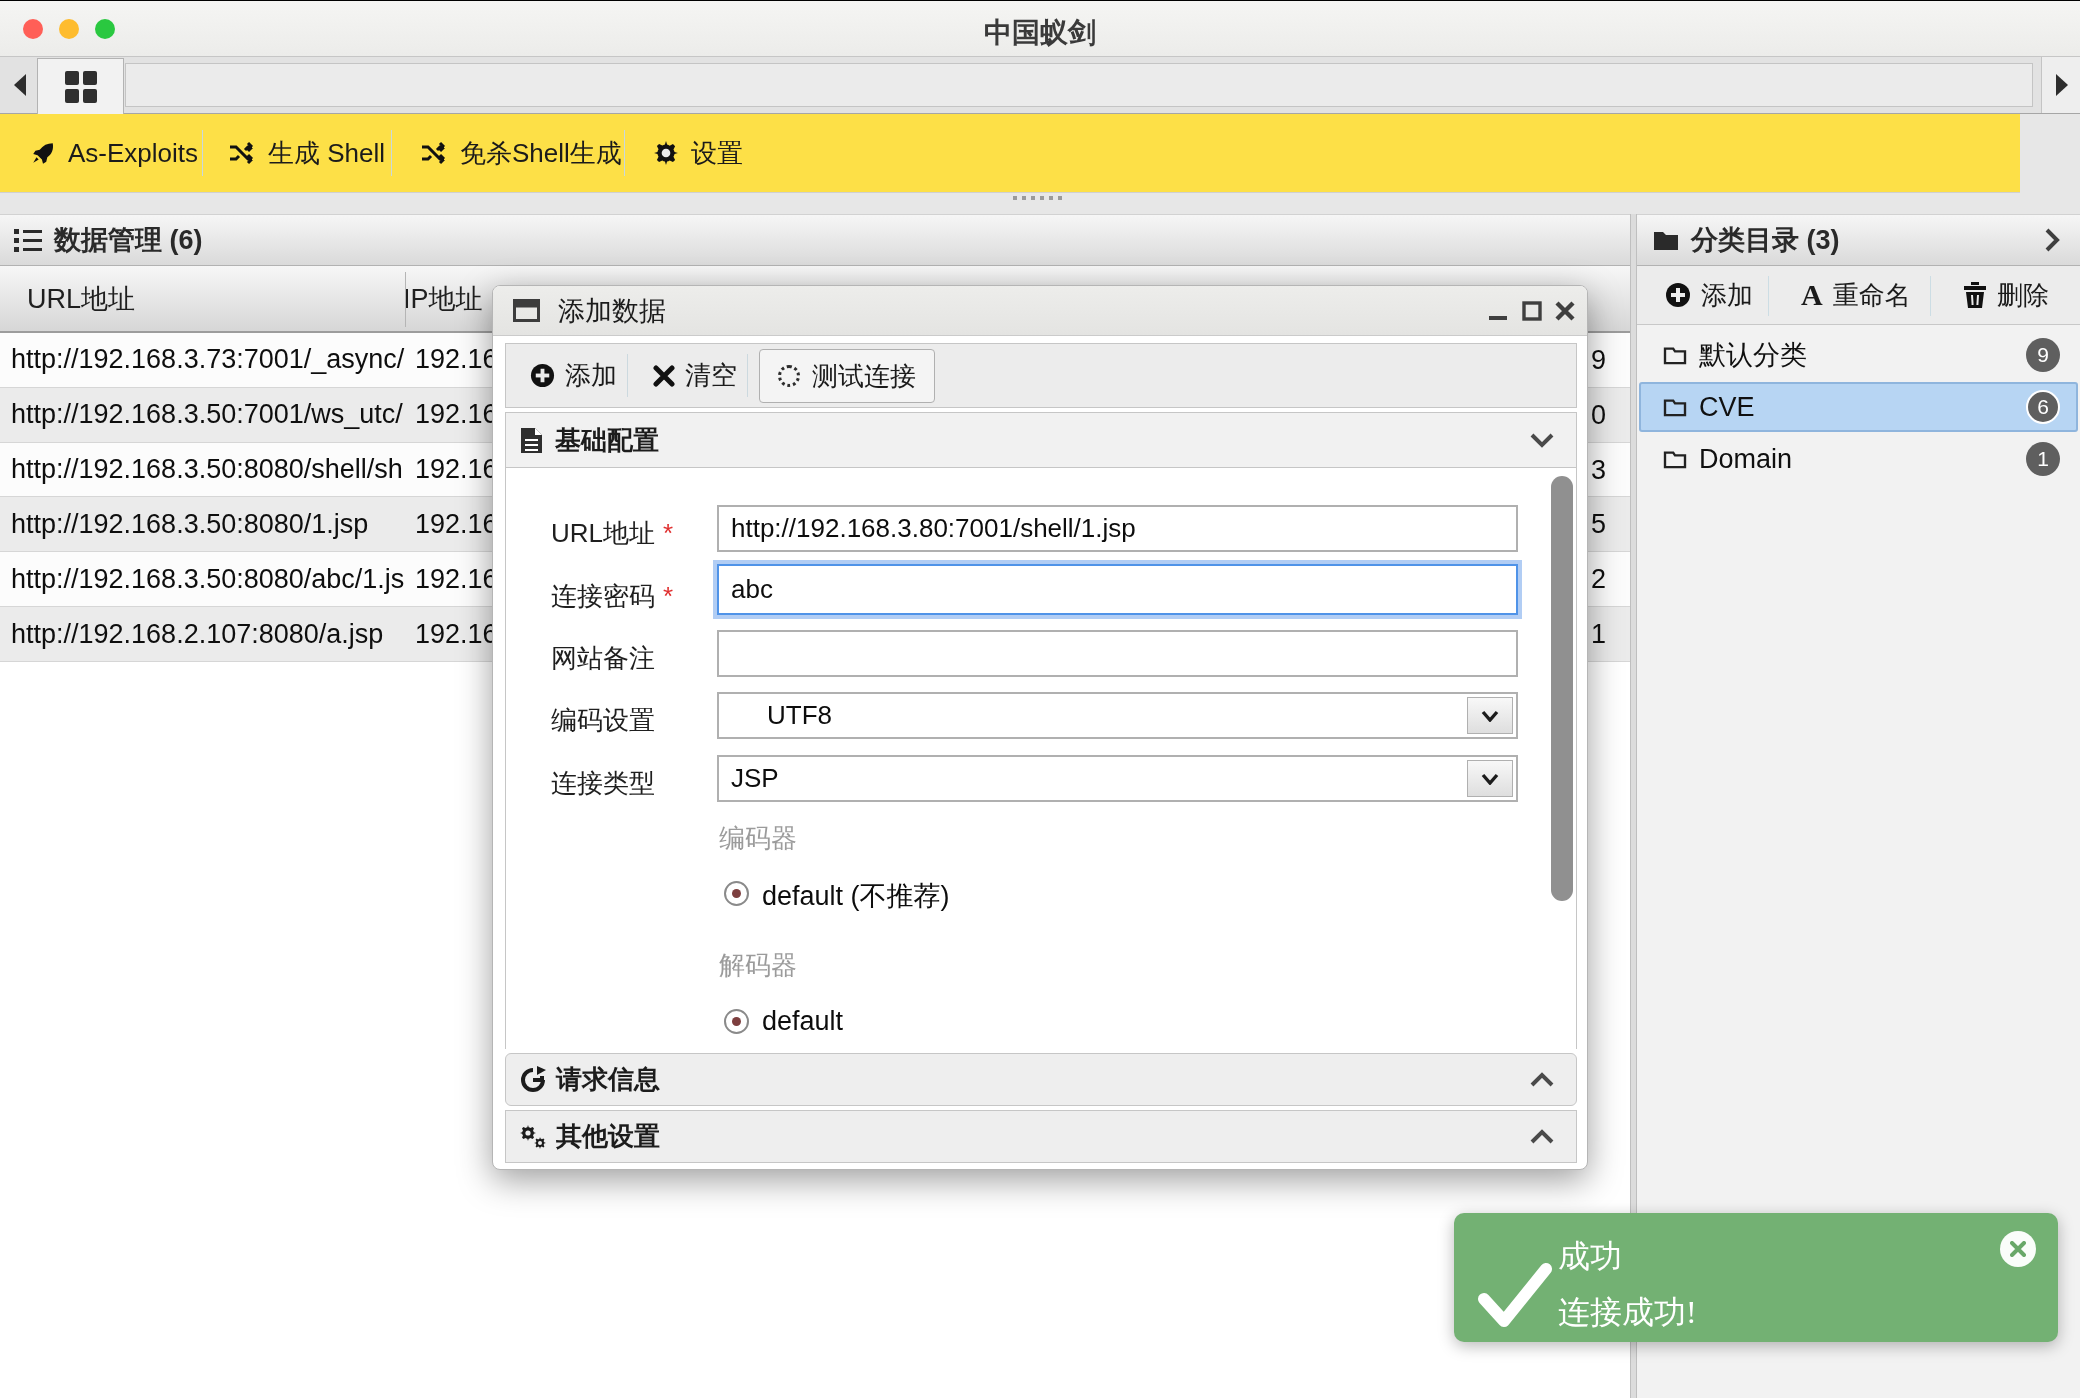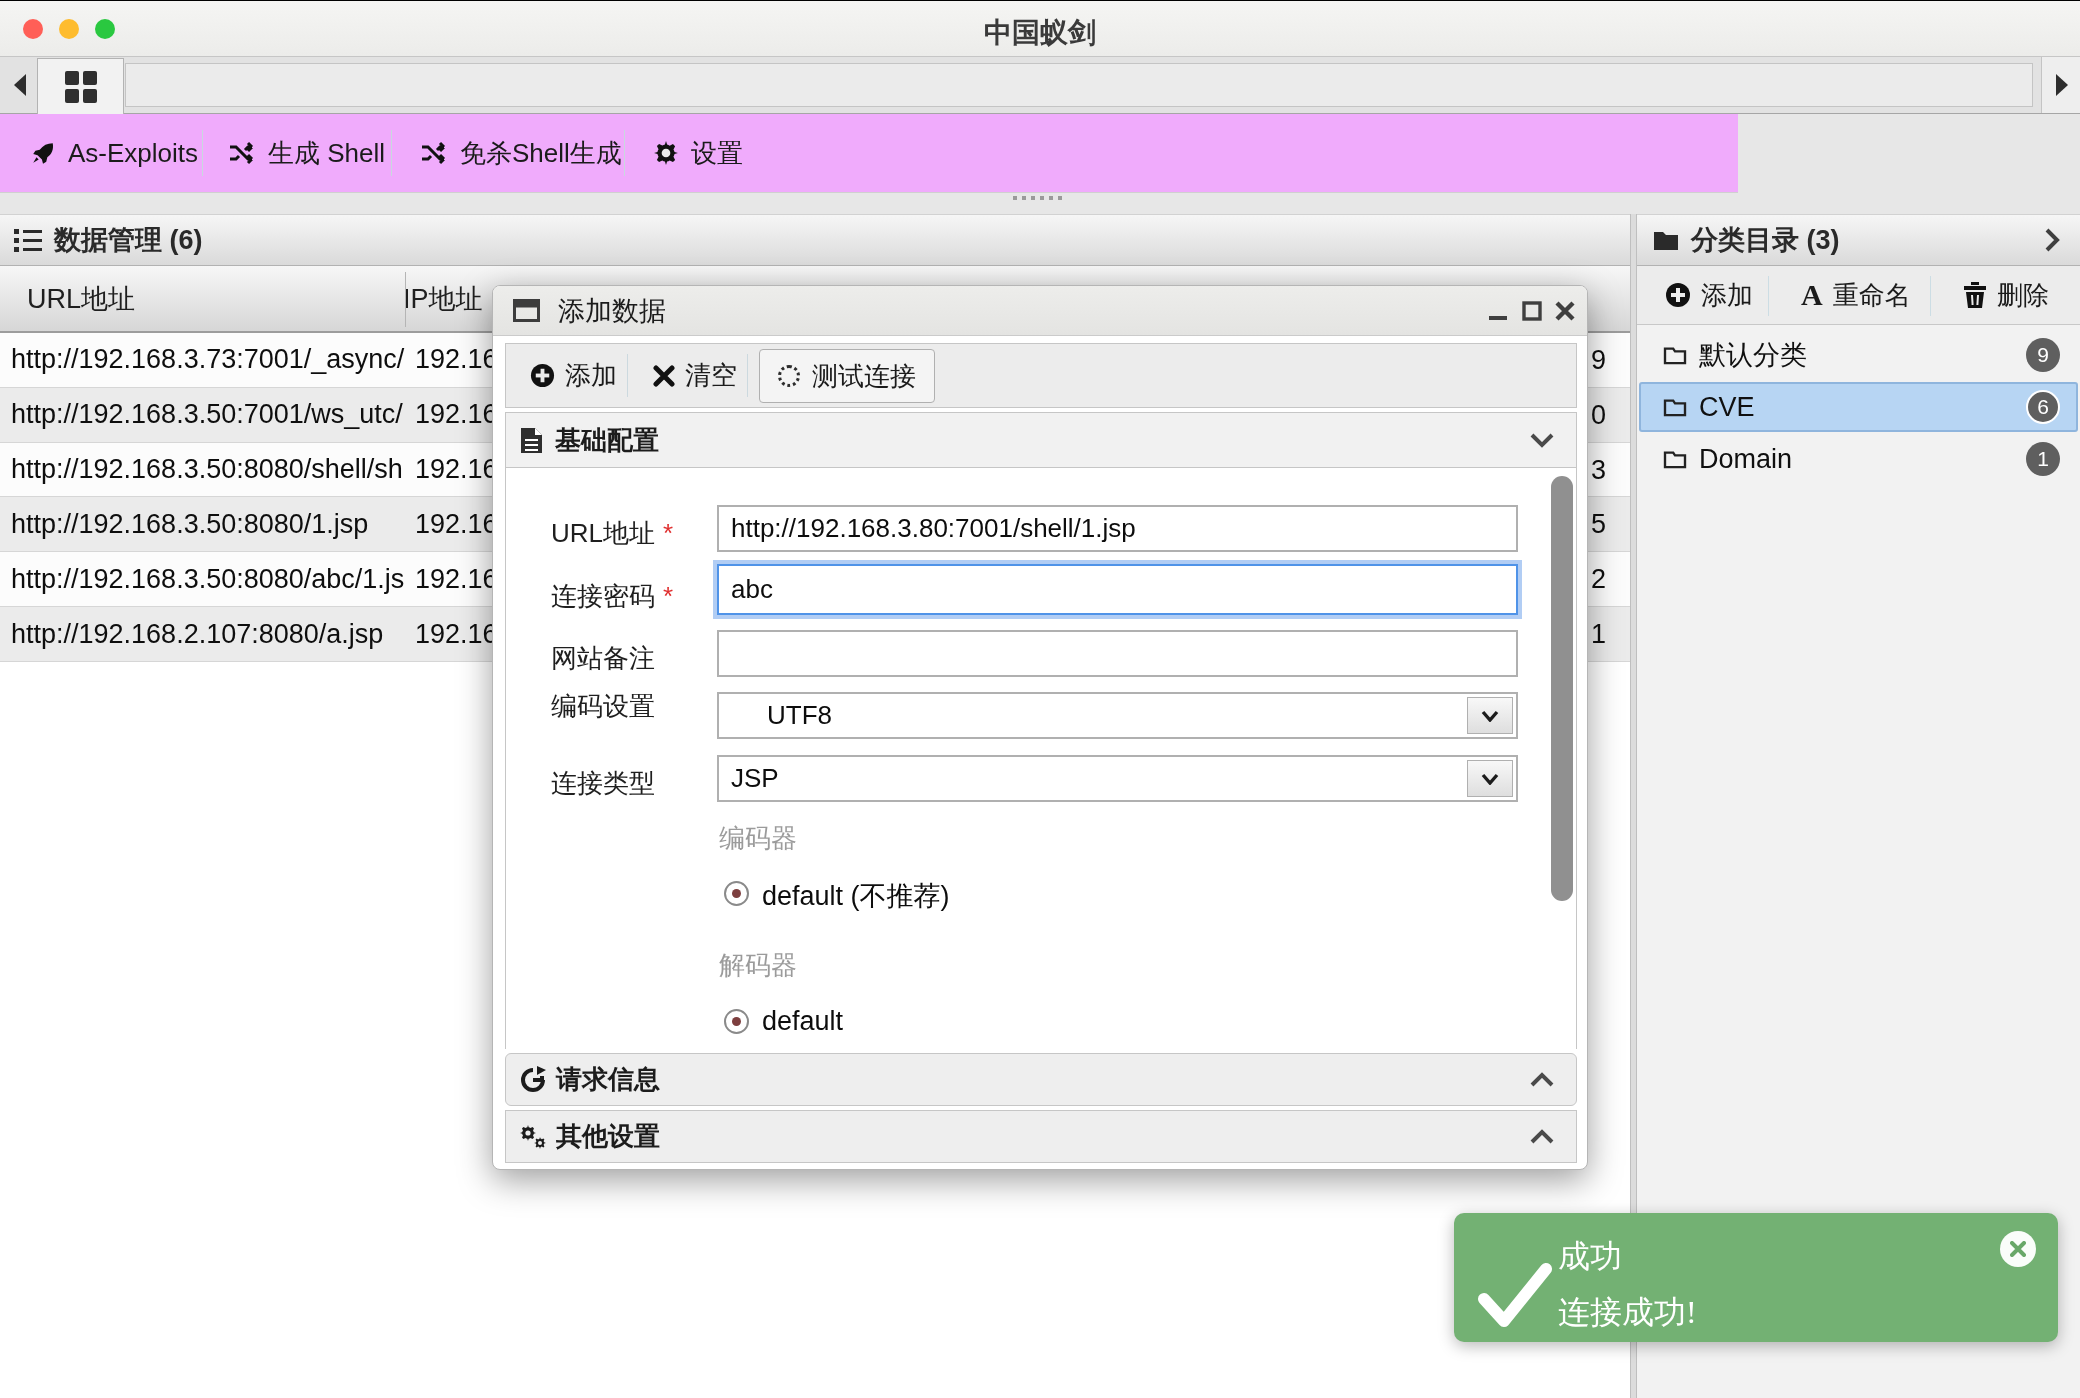--- a/index.html
+++ b/index.html
@@ -26,21 +26,21 @@
   .tab-active{left:37px;top:1px;width:87px;height:56px;background:#f2f2f2;
     border:1px solid #b3b3b3;border-bottom:none;box-sizing:border-box;
     display:flex;align-items:center;justify-content:center;}
   .gridicon{width:32px;height:32px;display:grid;grid-template-columns:14px 14px;grid-template-rows:14px 14px;gap:4px;}
   .gridicon div{background:#2f2f2f;border-radius:2px;}
   .tabstrip{left:125px;top:6px;width:1908px;height:44px;background:#ebebeb;border:1px solid #c4c4c4;box-sizing:border-box;}
   .tabarrow-right{left:2041px;top:0;width:39px;height:56px;border-left:1px solid #c4c4c4;
     display:flex;align-items:center;justify-content:center;background:#eeeeee;}
 
   
-  .maintoolbar{left:0;top:114px;width:1738px;height:79px;background:#f0abfc;
+  .maintoolbar{left:0;top:114px;width:2020px;height:79px;background:#fde047;
     border-bottom:1px solid #d0d0d0;box-sizing:border-box;}
   .tbtn{position:absolute;top:0;height:78px;display:flex;align-items:center;gap:12px;font-size:26px;color:#1b1b1b;}
   .tdiv{position:absolute;top:16px;width:1px;height:46px;background:#c9d8de;}
 
   .handle-dots{left:1013px;top:196px;width:54px;height:4px;
     background-image:repeating-linear-gradient(90deg,#9a9a9a 0 4px,transparent 4px 9px);}
 
   
   .datapanel{left:0;top:214px;width:1630px;height:1184px;background:#ffffff;}
   .panelheader{height:52px;background:linear-gradient(#f6f6f6,#dadada);
@@ -388,21 +388,21 @@
     <div class="flabel" style="top:111px;">
       <span>连接密码</span><span class="req">*</span>
     </div>
     <input class="finput focused" style="top: 96px;" value="abc">
 
     <div class="flabel" style="top:173px;">
       <span>网站备注</span>
     </div>
     <input class="finput" style="top: 162px;" value="">
 
-    <div class="flabel" style="top:221px;">
+    <div class="flabel" style="top:235px;">
       <span>编码设置</span>
     </div>
     <div class="fselect" style="top:224px;padding-left:48px;">
       <span>UTF8</span>
       <div class="selbtn">
         <svg width="18" height="12" viewBox="0 0 18 12">
           <polyline points="2,2 9,10 16,2" fill="none" stroke="#1c1c1c" stroke-width="3.4"></polyline>
         </svg>
       </div>
     </div>

